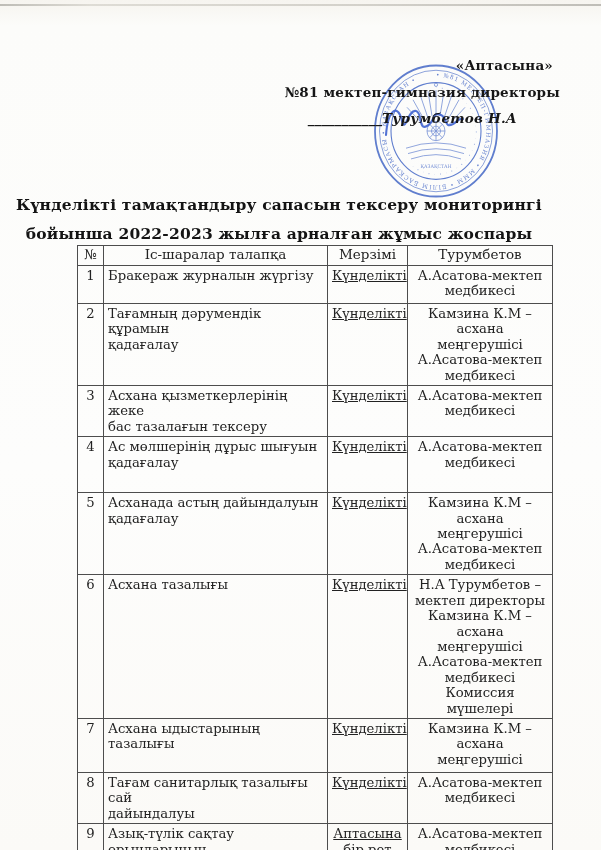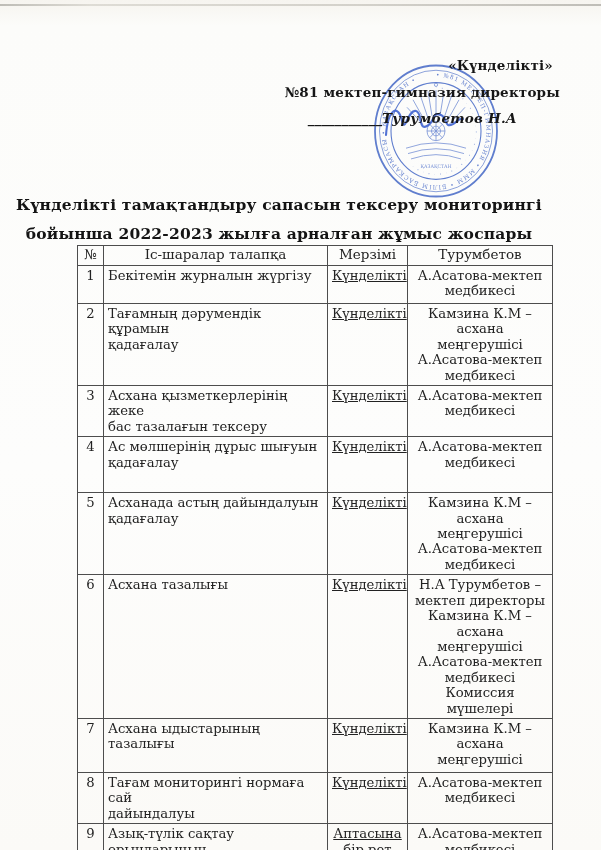--- a/index.html
+++ b/index.html
@@ -96,21 +96,21 @@
     <path d="M -25 26 Q 0 18 25 26"></path>
     <circle cx="0" cy="-43" r="1.6"></circle>
   </g>
   <g transform="scale(1,1.075)" fill="#5b7ace" opacity="0.85">
     <text x="0" y="34" text-anchor="middle" font-size="4.6">ҚАЗАҚСТАН</text>
   </g>
   <path d="M -46 10 C -44 -16, -34 -22, -30 -4 C -27 9, -24 -16, -16 -14 C -9 -12, -14 6, -5 1 C 3 -3, 0 -14, 9 -10 C 16 -7, 12 4, 21 -1 C 26 -4, 28 -8, 31 -6" transform="translate(-4,-6)" stroke="#3f63cf" stroke-width="2.1" fill="none" stroke-linecap="round" opacity="0.9"></path>
 </svg>
 
 <div class="approval">
-  <div class="l1">«Күнделікті»</div>
+  <div class="l1">«Аптасына»</div>
   <div class="l2">№81 мектеп-гимназия директоры</div>
   <div class="l3"><span class="sig-line">___________</span><span>Турумбетов Н.А</span></div>
 </div>
 
 <div class="doc-title">
   <div>Күнделікті тамақтандыру сапасын тексеру  мониторингі</div>
   <div>бойынша 2022-2023 жылға арналған жұмыс жоспары</div>
 </div>
 
 <table class="plan">
@@ -124,21 +124,21 @@
     <tr>
       <th>№</th>
       <th>Іс-шаралар талапқа</th>
       <th>Мерзімі</th>
       <th>Турумбетов</th>
     </tr>
   </thead>
   <tbody>
   <tr>
     <td class="num">1</td>
-    <td class="content">Бекітемін журналын жүргізу</td>
+    <td class="content">Бракераж журналын жүргізу</td>
     <td class="term">Күнделікті</td>
     <td class="resp">А.Асатова-мектеп
 медбикесі</td>
   </tr>
 
   <tr>
     <td class="num">2</td>
     <td class="content">Тағамның дәрумендік құрамын
 қадағалау</td>
     <td class="term">Күнделікті</td>
@@ -193,21 +193,21 @@
   <tr>
     <td class="num">7</td>
     <td class="content">Асхана ыдыстарының тазалығы</td>
     <td class="term">Күнделікті</td>
     <td class="resp">Камзина К.М –
 асхана меңгерушісі</td>
   </tr>
 
   <tr>
     <td class="num">8</td>
-    <td class="content">Тағам мониторингі нормаға сай
+    <td class="content">Тағам санитарлық тазалығы сай
 дайындалуы</td>
     <td class="term">Күнделікті</td>
     <td class="resp">А.Асатова-мектеп
 медбикесі</td>
   </tr>
 
   <tr>
     <td class="num">9</td>
     <td class="content">Азық-түлік сақтау орындарының
 және қоймаларының талапқа сай

